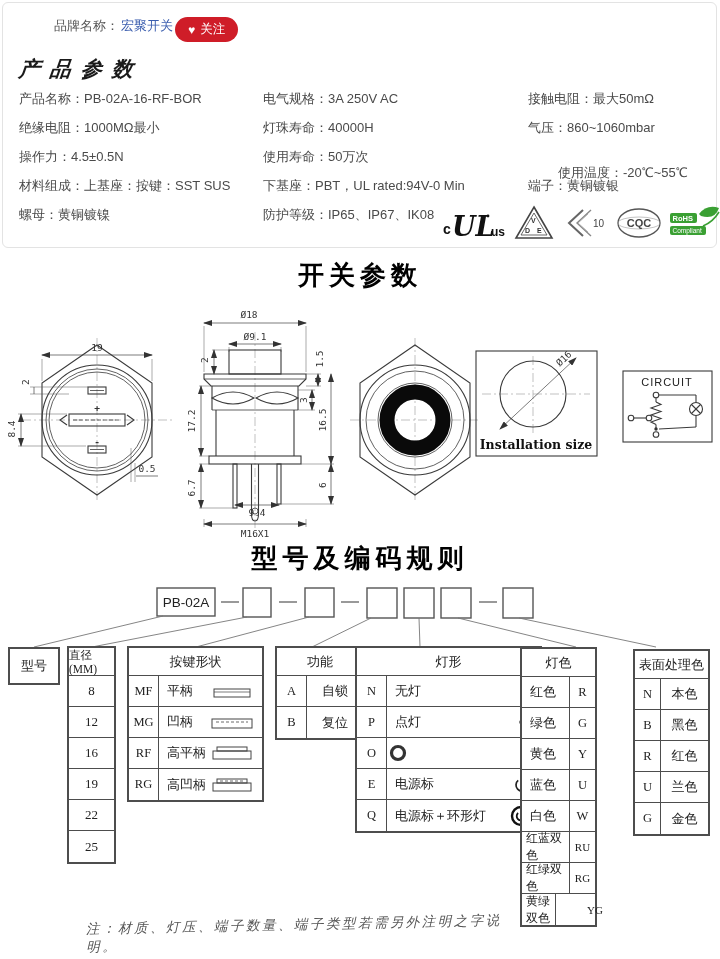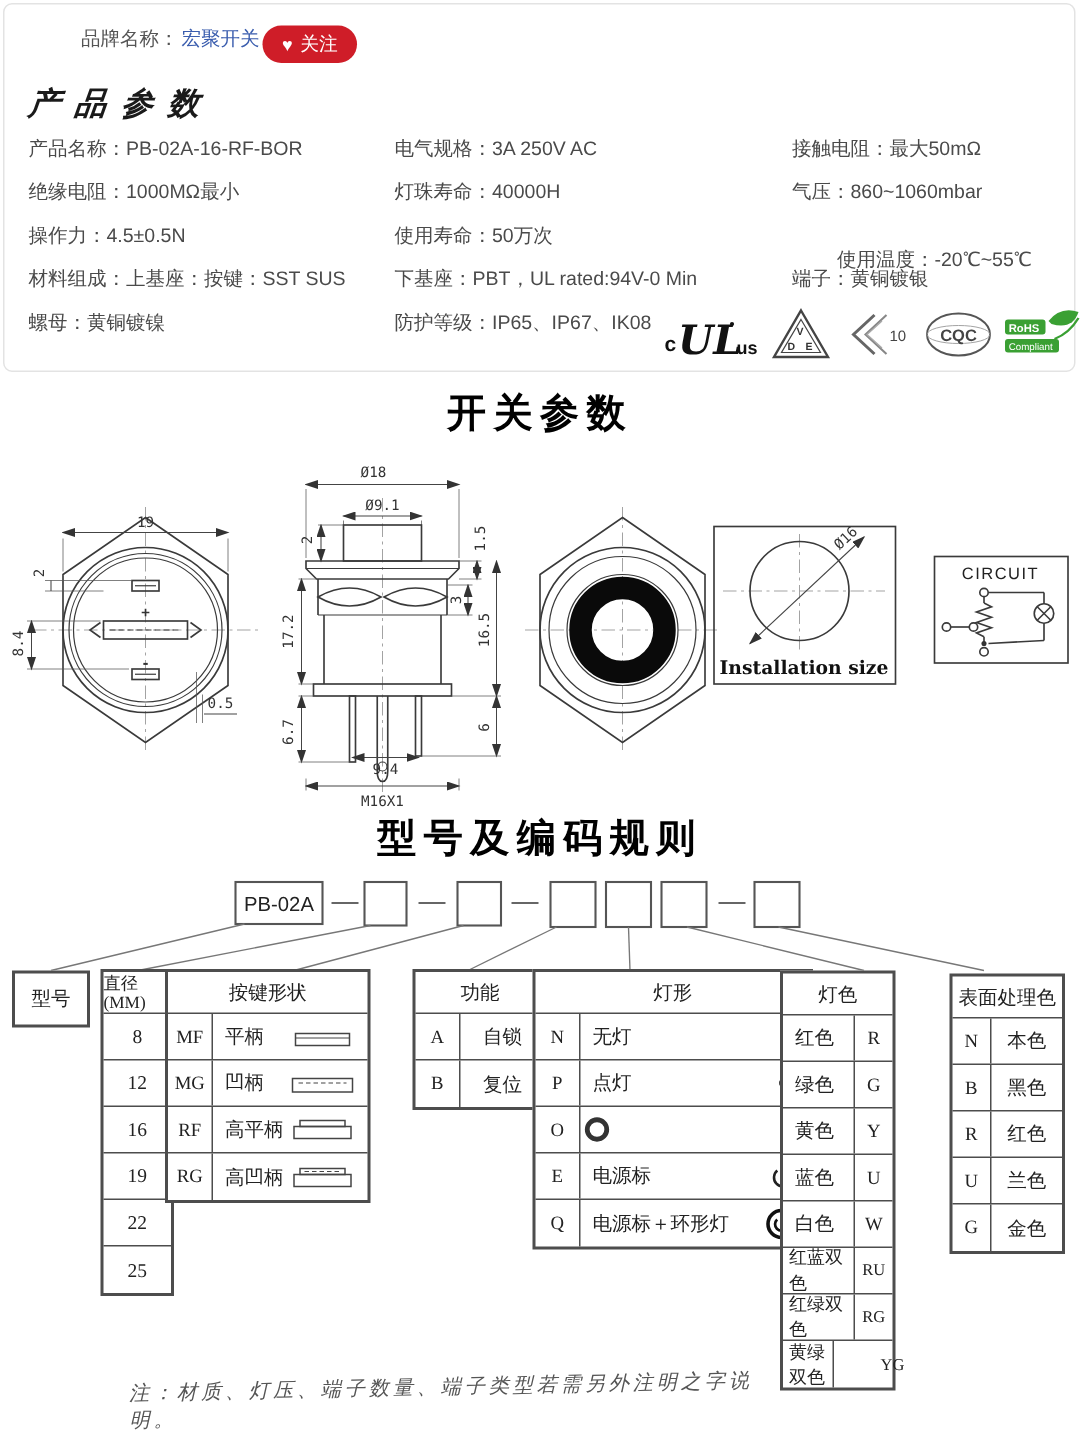--- a/index.html
+++ b/index.html
@@ -314,21 +314,21 @@
   <div class="tcol" style="left:67px; top:646px; width:49px;">
     <div class="thead" style="font-size:11.5px;">直径(MM)</div>
     <div class="single">8</div>
     <div class="single">12</div>
     <div class="single">16</div>
     <div class="single">19</div>
     <div class="single">22</div>
     <div class="single">25</div>
   </div>
 
-  <div class="tcol" style="left:110px; top:646px; width:137px;">
+  <div class="tcol" style="left:127px; top:646px; width:137px;">
     <div class="thead">按键形状</div>
     <div class="trow">
       <div class="code">MF</div>
       <div class="name">平柄</div>
       <div class="rowicon">
         <svg width="46" height="14" viewBox="0 0 46 14">
             <rect x="5" y="5" width="36" height="8" fill="none" stroke="#444" stroke-width="1"></rect>
             <line x1="5" y1="8" x2="41" y2="8" stroke="#444" stroke-width="0.7"></line>
           </svg>
       </div>

